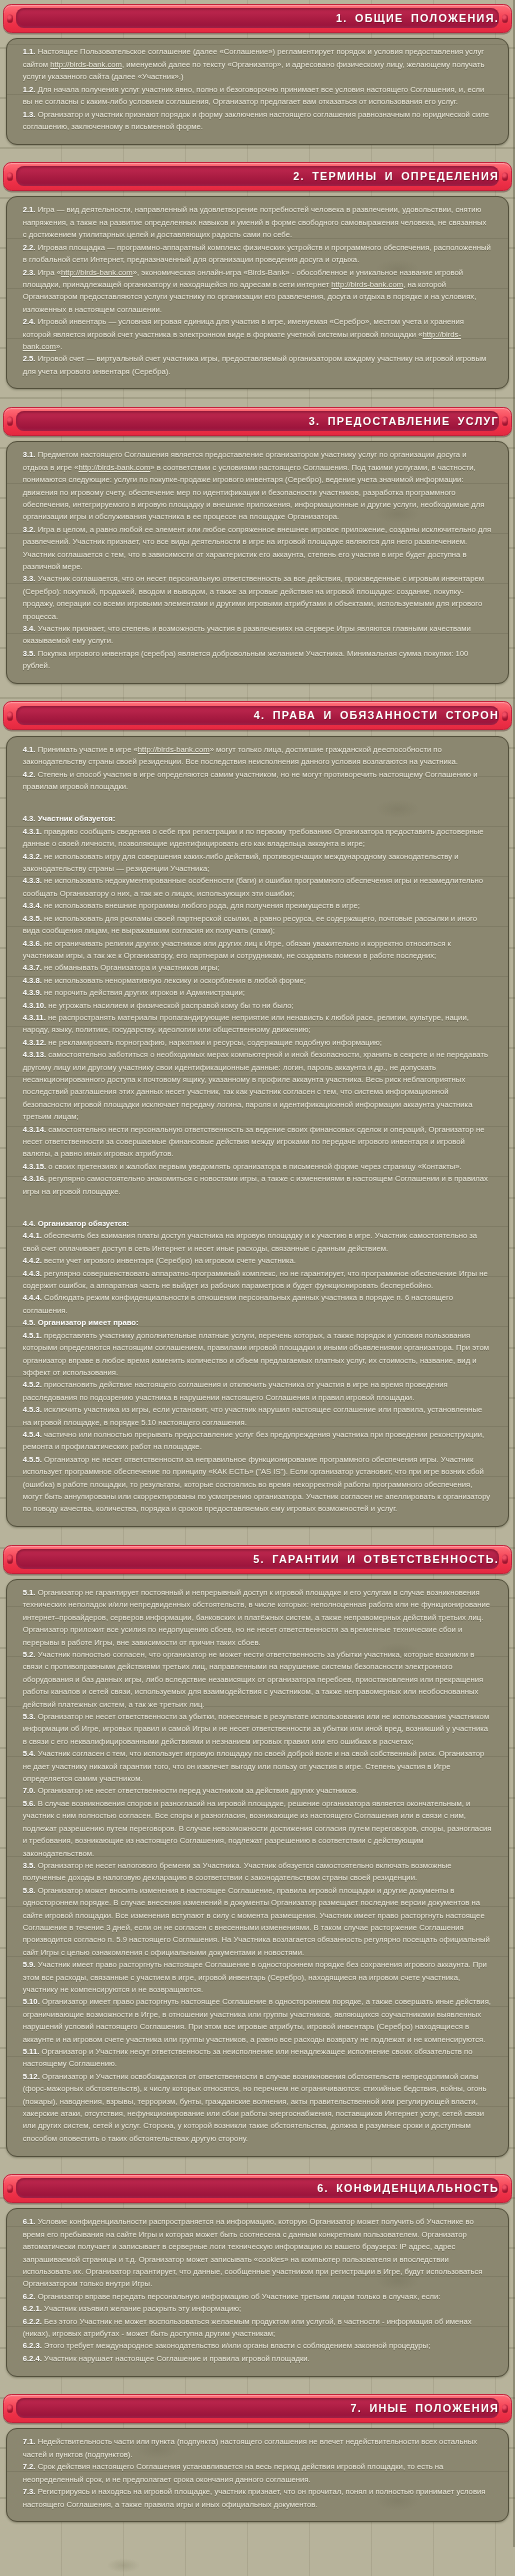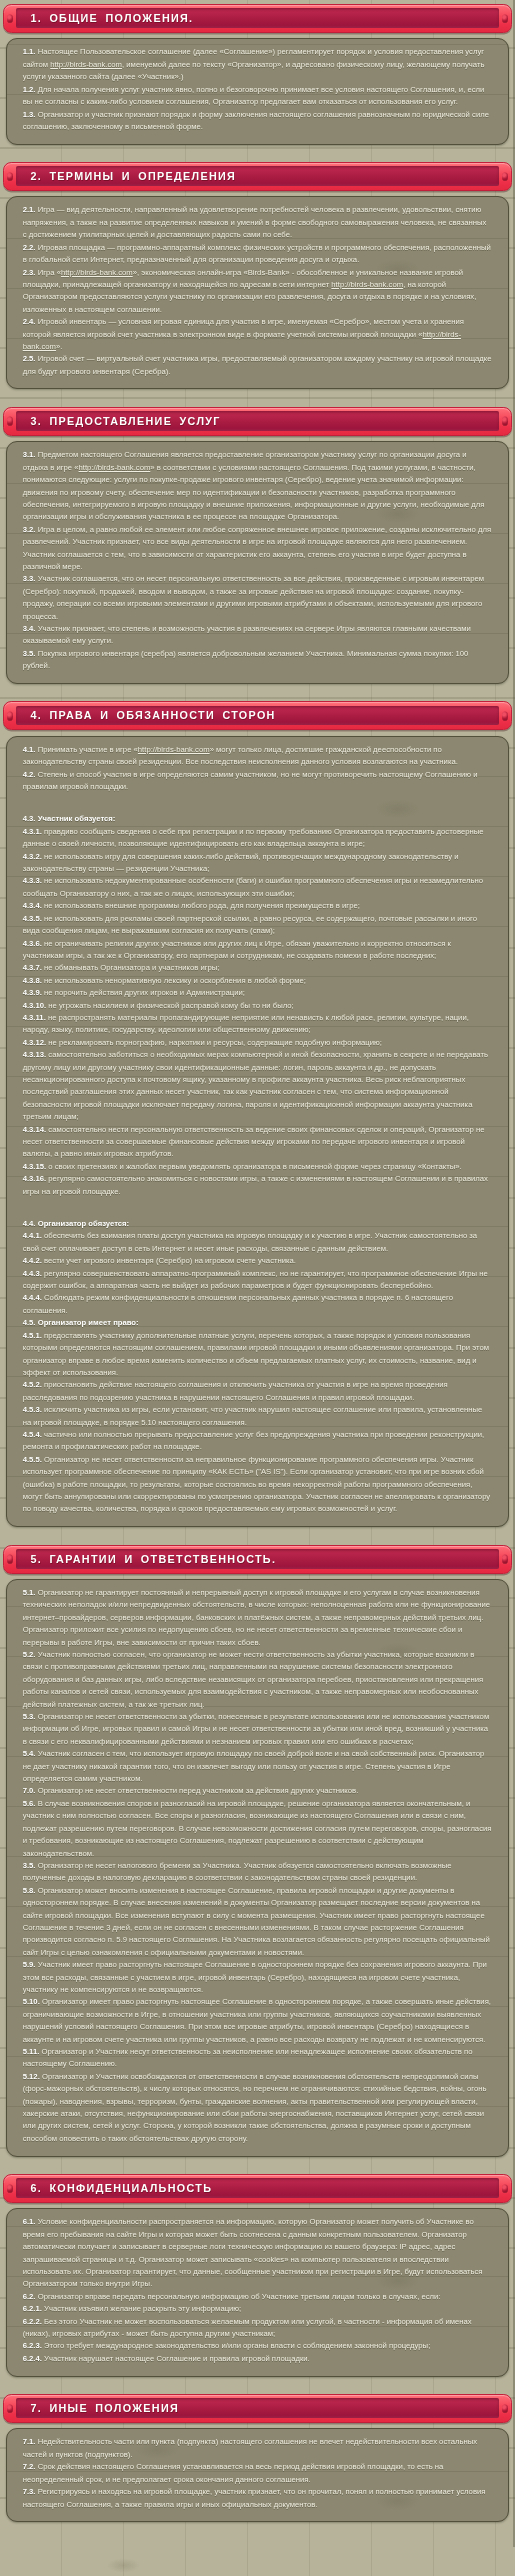--- a/index.html
+++ b/index.html
@@ -24,25 +24,26 @@
     margin:0 2.6px 5.2px 2.6px;
     height:29px;
     border-radius:8.2px;
     background:linear-gradient(180deg,#ff6e78 0%, #f64a5c 38%, #ee3048 70%, #e42940 100%);
     border:1px solid #c2203a;
     box-shadow:0 1.5px 0 rgba(60,20,20,.35), inset 0 1px 1px rgba(255,255,255,.35);
     box-sizing:border-box;
   }
   .hdr-in {
     position:absolute; left:12.4px; right:12.4px; top:3.1px; bottom:4.1px;
-    border-radius:2px;
+    border-radius:8px;
     background:linear-gradient(180deg,#c22a52 0%, #aa1c42 55%, #97113a 100%);
     box-shadow:inset 0 1.5px 2.6px rgba(70,0,20,.45), inset 0 -1.5px 2.1px rgba(255,255,255,.08);
     display:flex; align-items:center;
     padding-left:14.4px;
+    justify-content:flex-end;
   }
   .hdr-title {
     color:#ffffff;
     font-weight:bold;
     font-size:10.8px;
     letter-spacing:1.3px;
     word-spacing:3.1px;
     text-shadow:0.5px 1px 0.5px rgba(90,10,25,.55);
     white-space:nowrap;
   }
@@ -103,21 +104,21 @@
       <div class="hdr-in">
         <span class="hdr-title">2. ТЕРМИНЫ И ОПРЕДЕЛЕНИЯ</span>
       </div>
       <span class="gem gem-r"></span>
     </div>
     <div class="panel">
       <p class="para"><b class="num">2.1.</b> <span class="txt">Игра — вид деятельности, направленный на удовлетворение потребностей человека в развлечении, удовольствии, снятию напряжения, а также на развитие определенных навыков и умений в форме свободного самовыражения человека, не связанных с достижением утилитарных целей и доставляющих радость сами по себе.</span></p>
       <p class="para"><b class="num">2.2.</b> <span class="txt">Игровая площадка — программно-аппаратный комплекс физических устройств и программного обеспечения, расположенный в глобальной сети Интернет, предназначенный для организации проведения досуга и отдыха.</span></p>
       <p class="para"><b class="num">2.3.</b> <span class="txt">Игра «<span class="link">http://birds-bank.com</span>», экономическая онлайн-игра «Birds-Bank» - обособленное и уникальное название игровой площадки, принадлежащей организатору и находящейся по адресам в сети интернет <span class="link">http://birds-bank.com</span>, на которой Организатором предоставляются услуги участнику по организации его развлечения, досуга и отдыха в порядке и на условиях, изложенных в настоящем соглашении.</span></p>
       <p class="para"><b class="num">2.4.</b> <span class="txt">Игровой инвентарь — условная игровая единица для участия в игре, именуемая «Серебро», местом учета и хранения которой является игровой счет участника в электронном виде в формате учетной системы игровой площадки «<span class="link">http://birds-bank.com</span>».</span></p>
-      <p class="para"><b class="num">2.5.</b> <span class="txt">Игровой счет — виртуальный счет участника игры, предоставляемый организатором каждому участнику на игровой площадке для будут игрового инвентаря (Серебра).</span></p>
+      <p class="para"><b class="num">2.5.</b> <span class="txt">Игровой счет — виртуальный счет участника игры, предоставляемый организатором каждому участнику на игровой игровым для учета игрового инвентаря (Серебра).</span></p>
     </div>
     <div class="hdr">
       <span class="gem gem-l"></span>
       <div class="hdr-in">
         <span class="hdr-title">3. ПРЕДОСТАВЛЕНИЕ УСЛУГ</span>
       </div>
       <span class="gem gem-r"></span>
     </div>
     <div class="panel">
       <p class="para"><b class="num">3.1.</b> <span class="txt">Предметом настоящего Соглашения является предоставление организатором участнику услуг по организации досуга и отдыха в игре «<span class="link">http://birds-bank.com</span>» в соответствии с условиями настоящего Соглашения. Под такими услугами, в частности, понимаются следующие: услуги по покупке-продаже игрового инвентаря (Серебро), ведение учета значимой информации: движения по игровому счету, обеспечение мер по идентификации и безопасности участников, разработка программного обеспечения, интегрируемого в игровую площадку и внешние приложения, информационные и другие услуги, необходимые для организации игры и обслуживания участника в ее процессе на площадке Организатора.</span></p>

